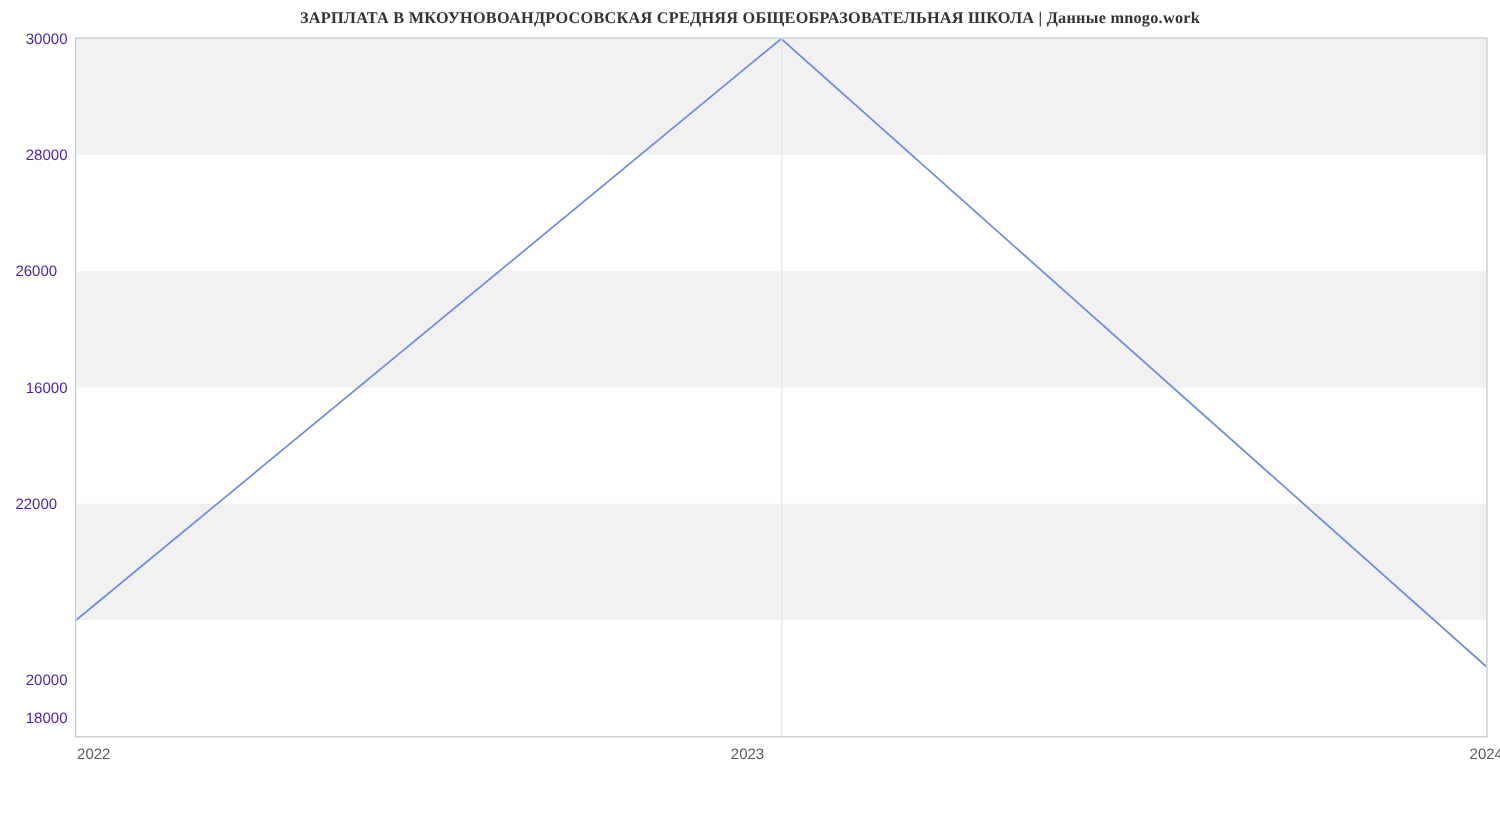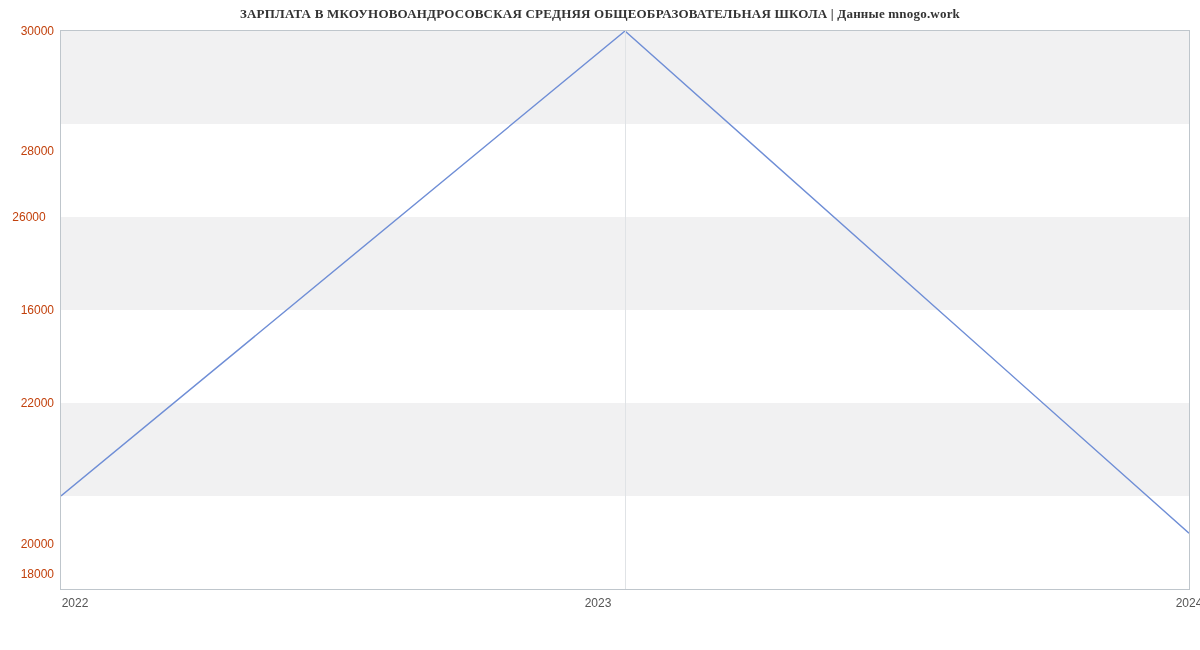--- a/index.html
+++ b/index.html
@@ -51,21 +51,21 @@
     bottom: 0;
     width: 0;
     border-left: 1px solid #e0e3e6;
   }
   .y-tick {
     position: absolute;
     right: 1146px;
     width: 50px;
     text-align: right;
     font-size: 12px;
-    color: #c2410c;
+    color: #4c1d95;
     transform: translateY(-50%);
   }
   .x-tick {
     position: absolute;
     top: 596px;
     font-size: 12px;
     color: #555;
     transform: translateX(-50%);
   }
   svg.line {
@@ -88,21 +88,21 @@
       <div class="band" style="top: 186px; height: 93px;"></div>
       <div class="band" style="top: 0px; height: 93px;"></div>
 
     <svg class="line" preserveAspectRatio="none" viewBox="0 0 1128 558">
         <path d="M0 465 L564 0 L1128 502.2" fill="none" stroke="#6f8ed6" stroke-width="1.4" vector-effect="non-scaling-stroke"></path>
       </svg>
   <div class="gridline-v" style="left: 564px;"></div>
     </div>
 <div class="y-tick" style="top: 574px;">18000</div>
     <div class="y-tick" style="top: 496px; margin-top: 48px;">20000</div>
-    <div class="y-tick" style="top: 403px;">22000</div>
+    <div class="y-tick" style="top: 403px; text-align: center;">22000</div>
     <div class="y-tick" style="top: 310px;">16000</div>
     <div class="y-tick" style="top: 217px; text-align: center;">26000</div>
-    <div class="y-tick" style="top: 124px; margin-top: 27px;">28000</div>
+    <div class="y-tick" style="top: 124px;">28000</div>
     <div class="y-tick" style="top: 31px;">30000</div>
     <div class="x-tick" style="left: 61px; margin-left: 14px;">2022</div>
     <div class="x-tick" style="left: 598px;">2023</div>
     <div class="x-tick" style="left: 1189px;">2024</div>
   </div>
 
 </body></html>

